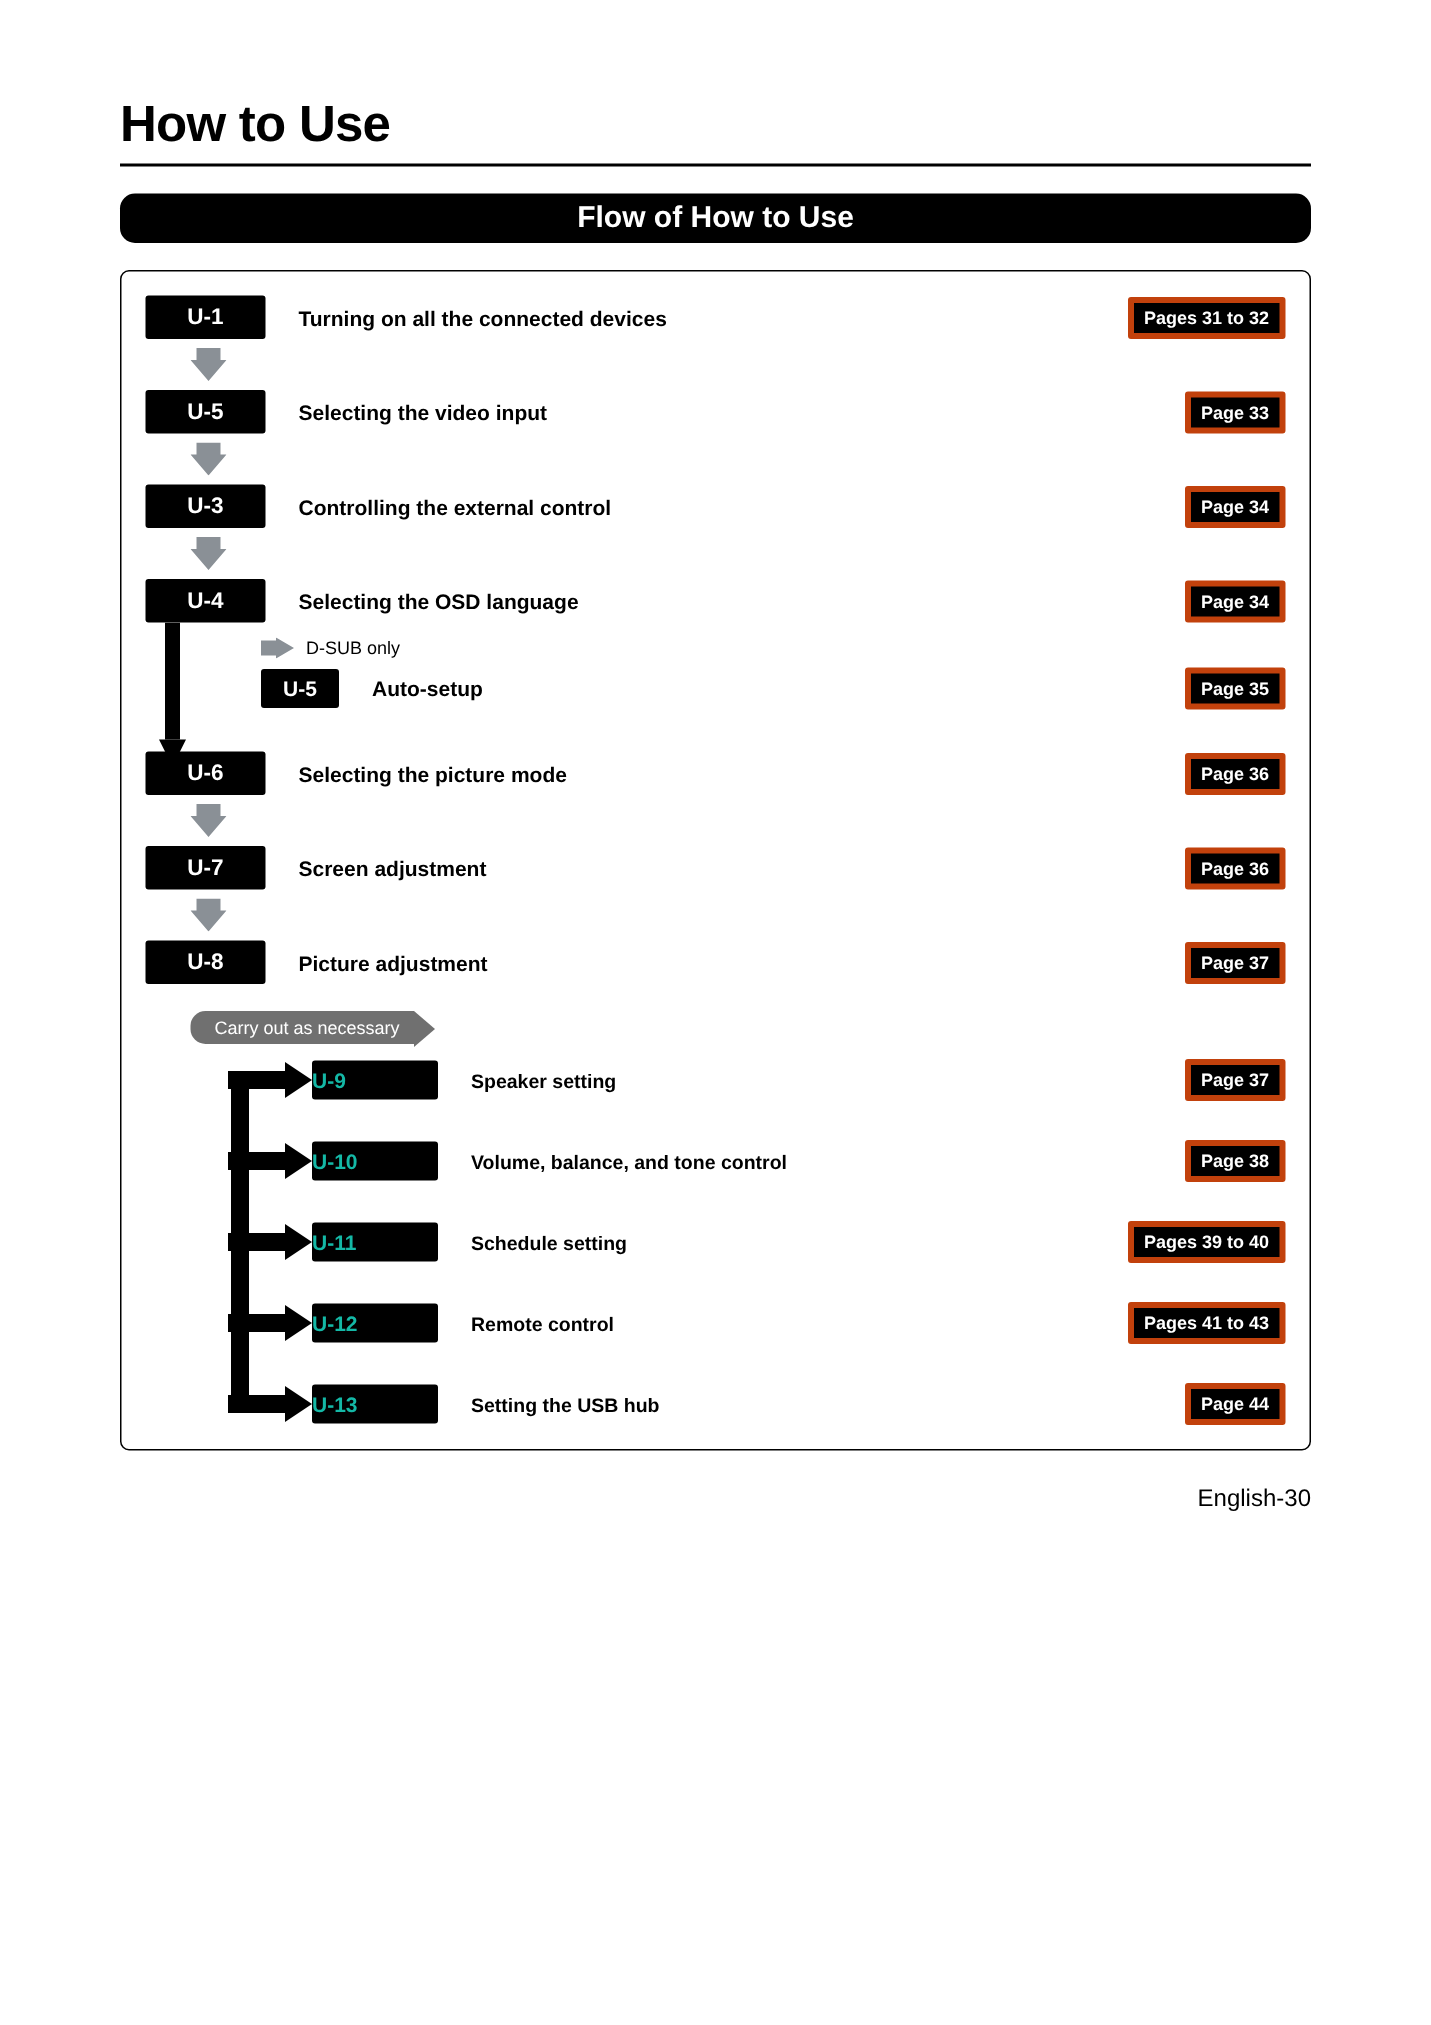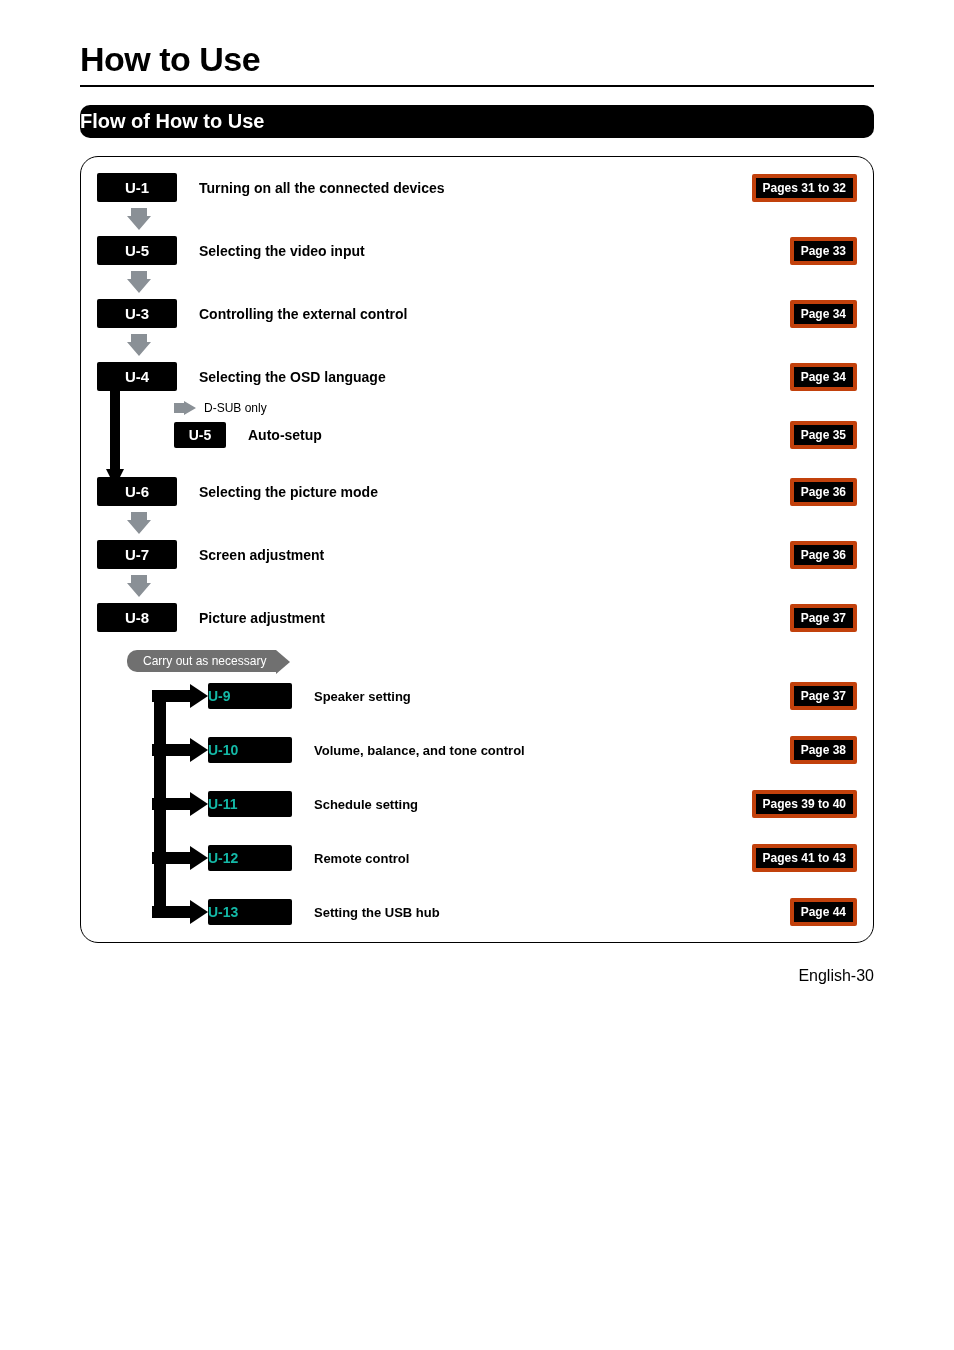--- a/index.html
+++ b/index.html
@@ -1,25 +1,25 @@
 <!DOCTYPE html>
 <html><head>
 <meta charset="utf-8">
 <style>
   * { box-sizing: border-box; margin: 0; padding: 0; }
   html, body { width: 954px; background: #fff; font-family: Arial, Helvetica, sans-serif; }
-  .page { padding: 40px 80px 40px 80px; }
+  .page { padding: 64px 80px 40px 80px; }
   .title { font-size: 34px; font-weight: 900; letter-spacing: -0.5px; }
   .title-rule { border-bottom: 2px solid #000; margin-top: 6px; margin-bottom: 18px; }
   .subtitle-bar {
     background: #000; color: #fff; font-weight: 700; font-size: 20px;
-    padding: 5px 0; border-radius: 10px;
+    text-align: center; padding: 5px 0; border-radius: 10px;
   }
   .flow-card {
-    border: 1px solid #000; border-radius: 18px; padding: 16px 16px 16px 16px;
+    border: 1px solid #000; border-radius: 6px; padding: 16px 16px 16px 16px;
     margin-top: 18px;
   }
   .row { display: flex; align-items: center; }
   .step-label {
     width: 80px; background: #000; color: #fff; text-align: center;
     font-size: 15px; font-weight: 700; padding: 6px 0; border-radius: 2px;
     flex-shrink: 0;
   }
   .step-title { font-size: 14px; font-weight: 700; margin-left: 22px; flex: 1; }
   .page-badge {

